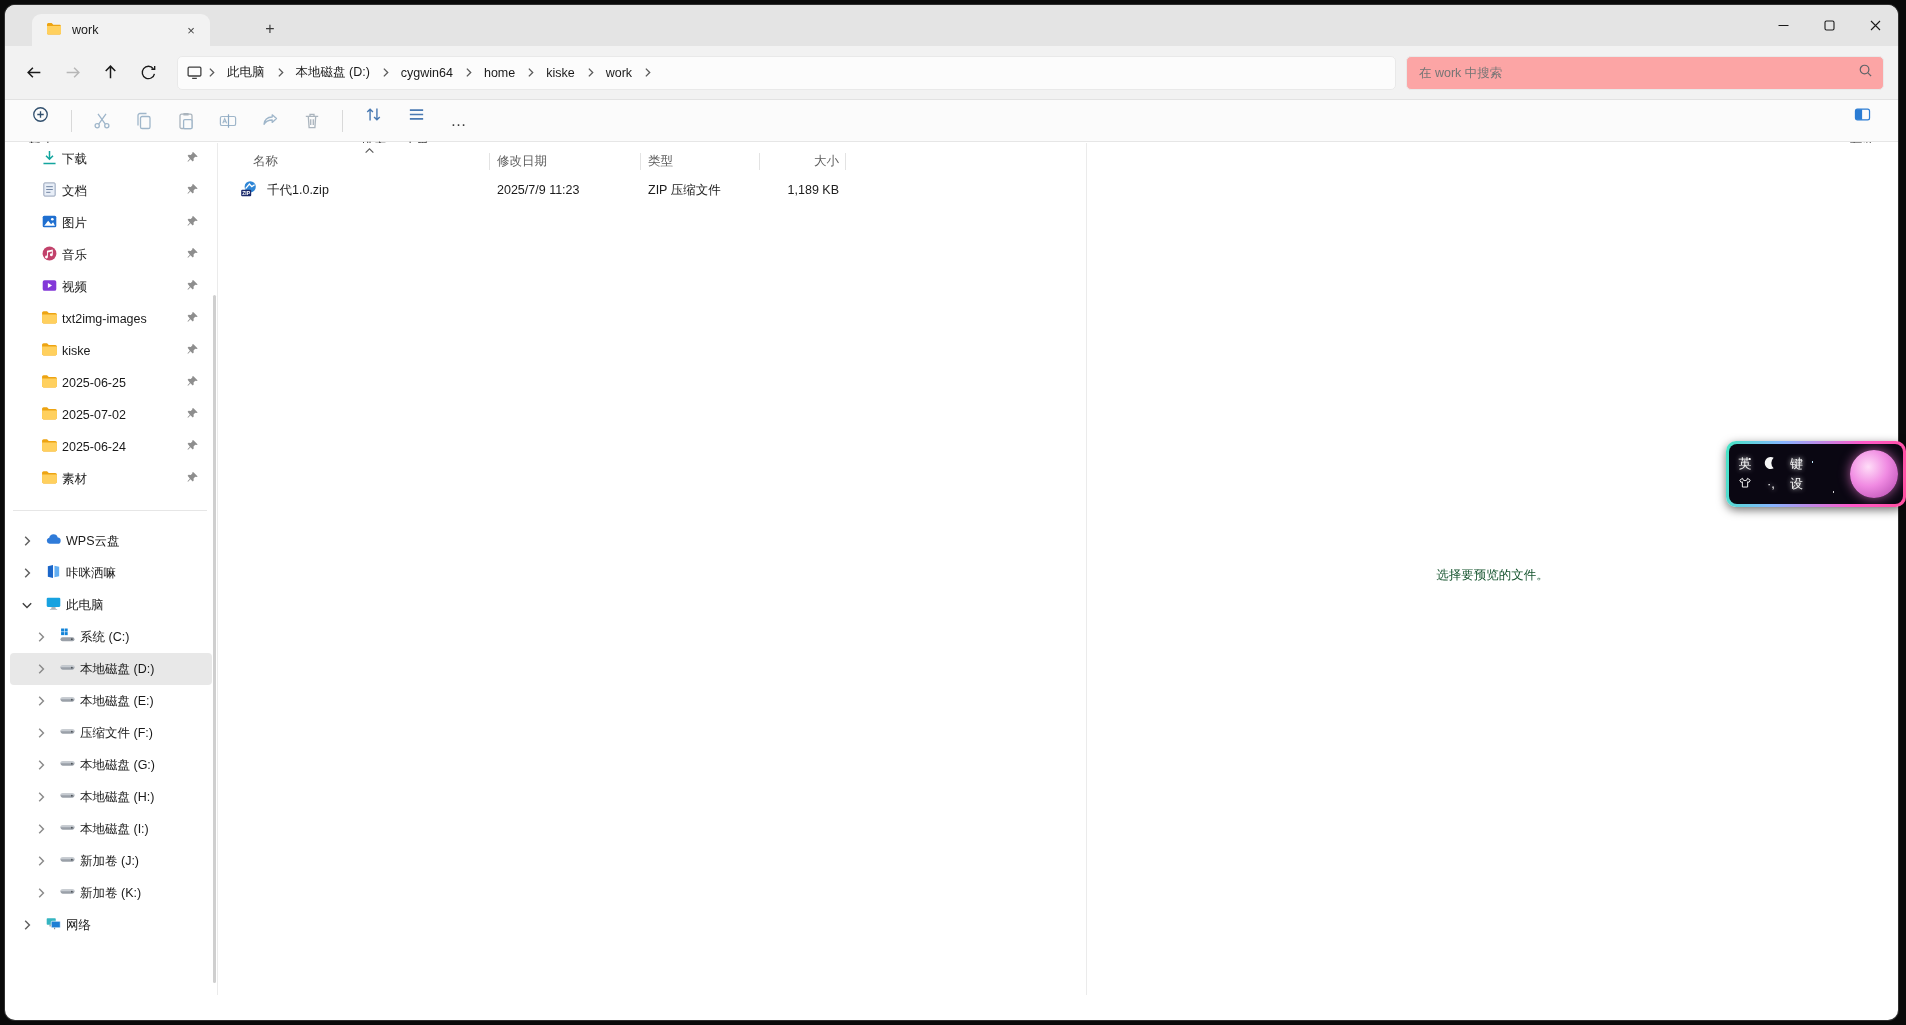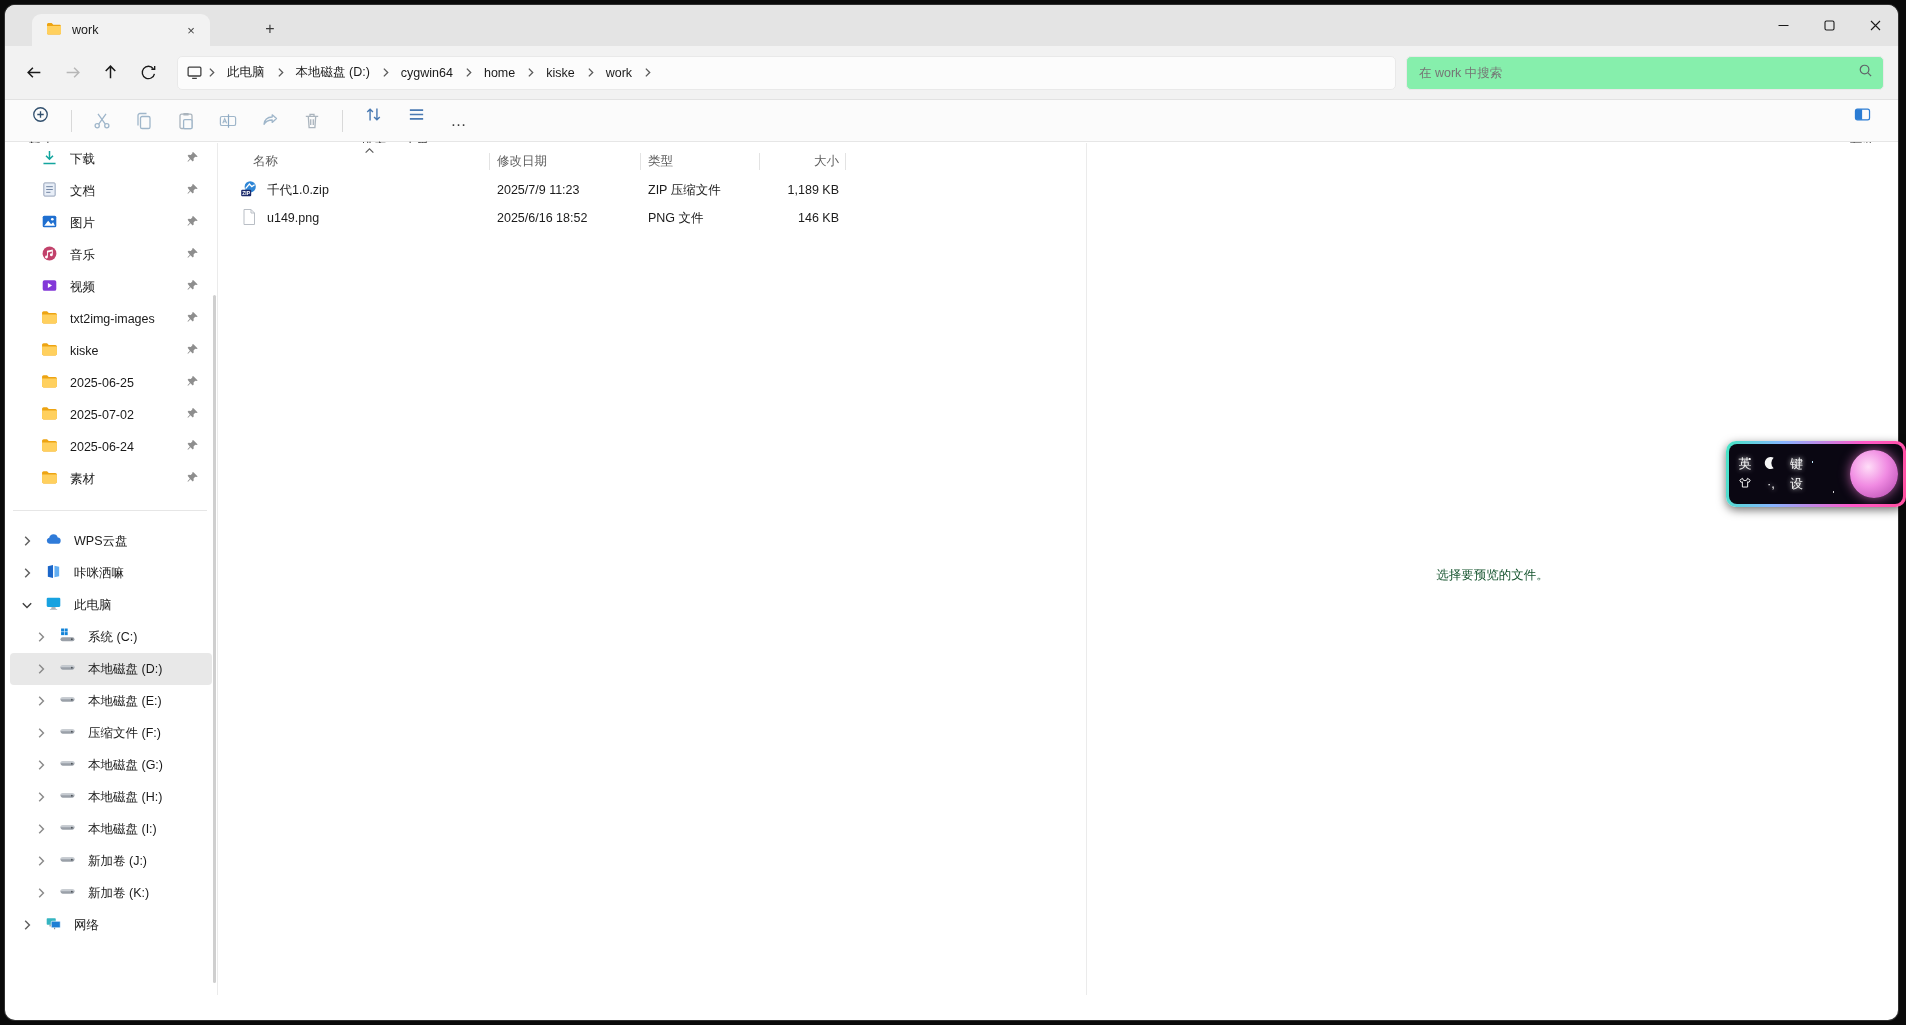--- a/index.html
+++ b/index.html
@@ -24,21 +24,21 @@
   
   .navbar { position:absolute; left:0; right:0; top:41px; height:53px; background:#f2f2f2;
     display:flex; align-items:center; padding-left:10px; }
   .navbtn { width:38px; height:34px; display:flex; align-items:center; justify-content:center;
     border-radius:5px; }
   .addressbar { flex:1; height:34px; margin:0 10px 0 10px; background:#fcfcfc;
     border:1px solid #e9e9e9; border-radius:5px; display:flex; align-items:center;
     padding:0 6px; font-size:12.5px; color:#1b1b1b; }
   .crumb { padding:3px 9px; border-radius:3px; white-space:nowrap; }
   .crumb-chev { display:flex; align-items:center; padding:0 2px; }
-  .searchbox { width:478px; height:34px; margin-right:14px; background:#86efac;
+  .searchbox { width:478px; height:34px; margin-right:14px; background:#fca5a5;
     border:1px solid #e9e9e9; border-radius:5px; display:flex; align-items:center;
     padding:0 10px 0 12px; }
   .searchbox input { flex:1; border:0; outline:0; background:transparent; font-size:12.5px;
     font-family:"Liberation Sans", sans-serif; color:#1b1b1b; }
   .searchbox input::placeholder { color:#757575; }
 
   
   .toolbar { position:absolute; left:0; right:0; top:94px; height:43px; background:#fbfbfb;
     border-top:1px solid #e2e2e2; border-bottom:1px solid #e6e6e6; display:flex;
     align-items:center; padding:0 14px; }
@@ -51,21 +51,21 @@
   .tb-right { margin-left:auto; display:flex; align-items:center; }
 
   
   .content { position:absolute; left:0; right:0; top:138px; bottom:25px; display:flex;
     background:#fff; }
 
   .sidebar { width:213px; position:relative; border-right:1px solid #ebebeb; flex:none; }
   .srow { height:32px; display:flex; align-items:center; font-size:12.5px; color:#191919;
     position:relative; margin:0 5px; border-radius:4px; }
   .srow .icon16 { flex:none; }
-  .srow .lbl { margin-left:12px; white-space:nowrap; overflow:hidden; }
+  .srow .lbl { margin-left:4px; white-space:nowrap; overflow:hidden; }
   .pinned-row { padding-left:31px; }
   .pin { position:absolute; right:13px; top:8px; }
   .sdivider { height:30px; position:relative; }
   .sdivider::after { content:""; position:absolute; left:8px; right:10px; top:15px;
     border-top:1px solid #e6e6e6; }
   .tree0 { padding-left:8px; }
   .tree1 { padding-left:22px; }
   .tchev { width:18px; display:flex; justify-content:center; flex:none; }
   .tree0 .icon16, .tree1 .icon16 { margin-left:9px; }
   .srow.selected { background:#e8e8e8; }
@@ -657,34 +657,20 @@
                 <text x="6.2" y="14.8" font-size="5" fill="#fff" text-anchor="middle" font-weight="bold">ZIP</text>
               </svg>
           </span>
           <span>千代1.0.zip</span>
         </div>
         <div class="c-date">2025/7/9 11:23</div>
         <div class="c-type">ZIP 压缩文件</div>
         <div class="c-size">1,189 KB</div>
       </div>
 
-      <div class="frow">
-        <div class="c-name">
-          <span>
-            <svg width="18" height="18" viewBox="0 0 18 18">
-                <path d="M4 1.5h7l3.5 3.5v11.5H4z" fill="#fff" stroke="#b9bec5"></path>
-                <path d="M11 1.5V5h3.5" fill="none" stroke="#b9bec5"></path>
-              </svg>
-          </span>
-          <span>u149.png</span>
-        </div>
-        <div class="c-date">2025/6/16 18:52</div>
-        <div class="c-type">PNG 文件</div>
-        <div class="c-size">146 KB</div>
-      </div>
     </div>
 
     <div class="previewpane">
       <div class="pv-msg">选择要预览的文件。</div>
     </div>
   </div>
 
 </div>
 
 <div class="ime">

